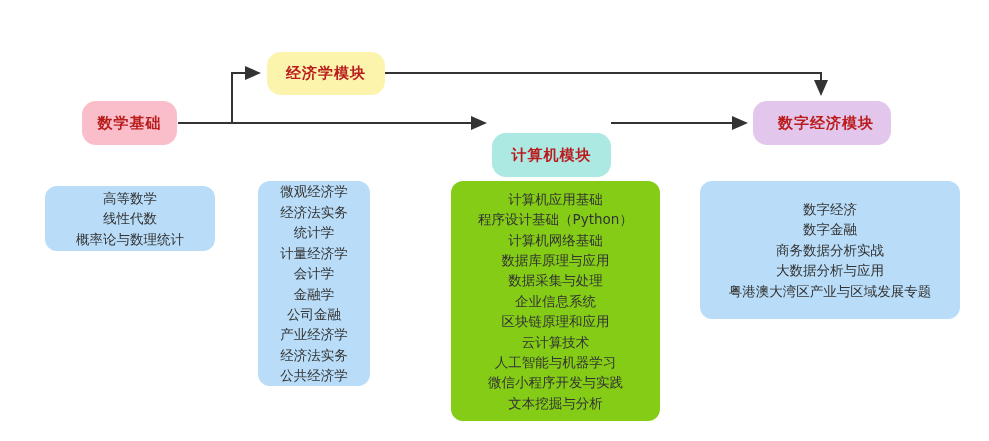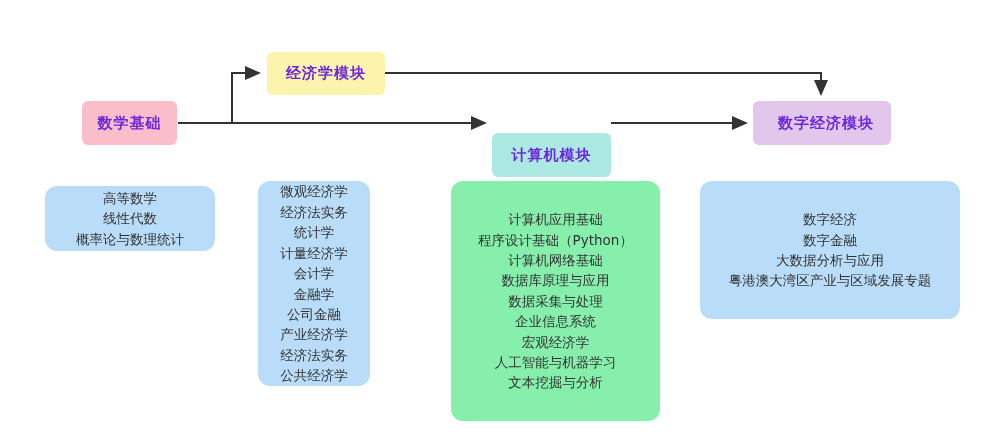--- a/index.html
+++ b/index.html
@@ -15,24 +15,24 @@
     position: absolute;
     left: 0; top: 0;
     width: 989px; height: 441px;
     pointer-events: none;
   }
   .node {
     position: absolute;
     display: flex;
     align-items: center;
     justify-content: center;
-    border-radius: 6px;
+    border-radius: 14px;
     font-weight: bold;
     font-size: 15px;
-    color: #6d28d9;
+    color: #b91c1c;
     letter-spacing: 1px;
     white-space: nowrap;
   }
   #node-math    { left: 82px;  top: 101px; width: 95px;  height: 44px; }
   #node-econ    { left: 267px; top: 52px;  width: 118px; height: 43px; }
   #node-cs      { left: 492px; top: 101px; width: 119px; height: 44px; margin-top: 32px; }
   #node-digital { left: 753px; top: 101px; width: 138px; height: 44px; }
   .course-list {
     position: absolute;
     border-radius: 12px;
@@ -88,30 +88,33 @@
     <div class="course-item">统计学</div>
     <div class="course-item">计量经济学</div>
     <div class="course-item">会计学</div>
     <div class="course-item">金融学</div>
     <div class="course-item">公司金融</div>
     <div class="course-item">产业经济学</div>
     <div class="course-item">经济法实务</div>
     <div class="course-item">公共经济学</div>
   </div>
 
-<div class="course-list" id="list-cs" style="background-color: #86efac;">
+<div class="course-list" id="list-cs" style="background-color: #84cc16;">
     <div class="course-item">计算机应用基础</div>
     <div class="course-item">程序设计基础（Python）</div>
     <div class="course-item">计算机网络基础</div>
     <div class="course-item">数据库原理与应用</div>
     <div class="course-item">数据采集与处理</div>
     <div class="course-item">企业信息系统</div>
-    <div class="course-item">宏观经济学</div>
+    <div class="course-item">区块链原理和应用</div>
+    <div class="course-item">云计算技术</div>
     <div class="course-item">人工智能与机器学习</div>
+    <div class="course-item">微信小程序开发与实践</div>
     <div class="course-item">文本挖掘与分析</div>
   </div>
 
 <div class="course-list" id="list-digital" style="background-color: rgb(185, 221, 248);">
     <div class="course-item">数字经济</div>
     <div class="course-item">数字金融</div>
+    <div class="course-item">商务数据分析实战</div>
     <div class="course-item">大数据分析与应用</div>
     <div class="course-item">粤港澳大湾区产业与区域发展专题</div>
   </div>
 
 </body></html>

